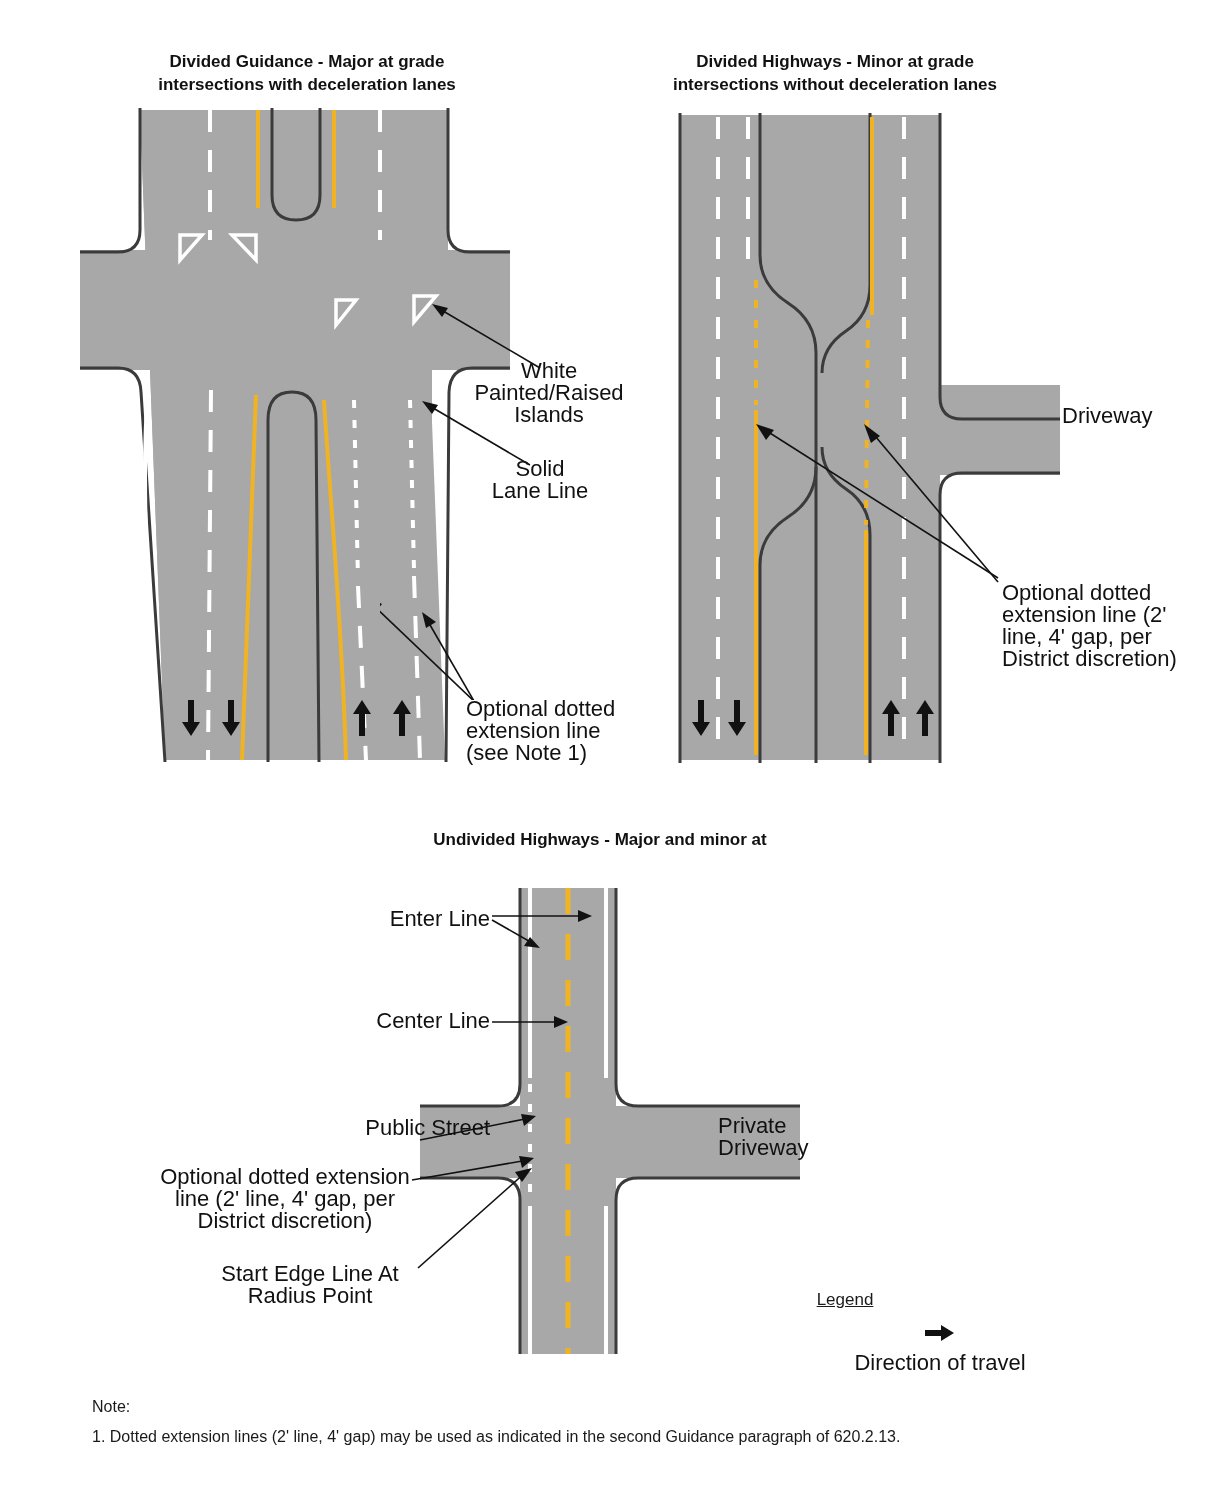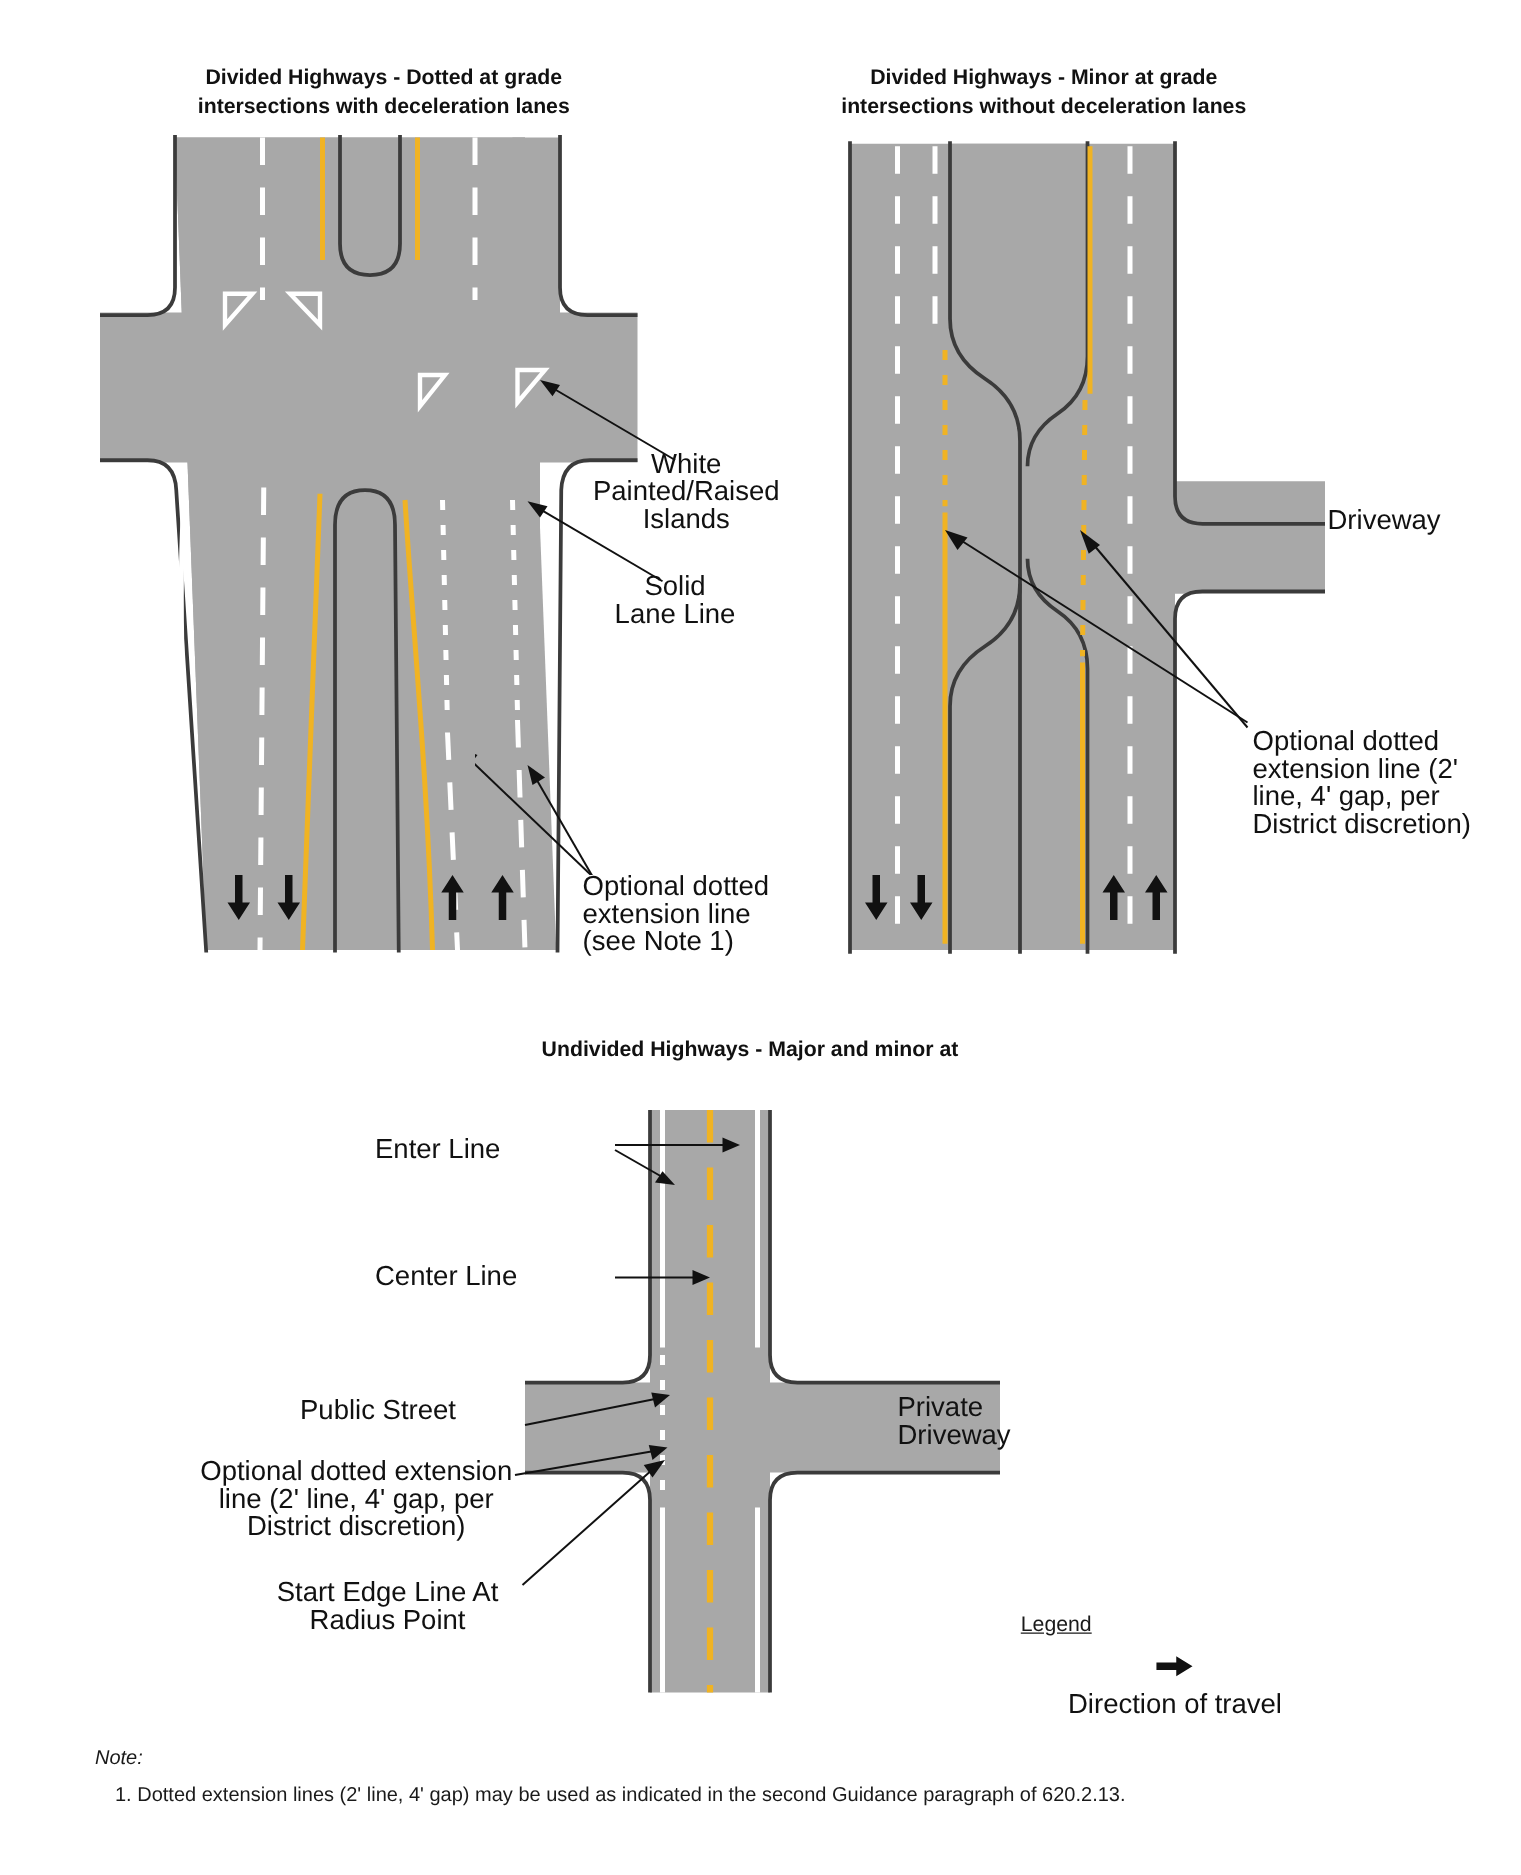--- a/index.html
+++ b/index.html
@@ -9,21 +9,21 @@
     overflow:hidden;
   }
   .abs{position:absolute;}
   .ttl{
     font-weight:bold;font-size:17px;line-height:23px;text-align:center;color:#111;
   }
   .lbl{
     font-size:22px;line-height:22px;color:#111;
   }
   .lbl.ctr{text-align:center;}
-  .lbl.rt{text-align:left;}
+  .lbl.rt{text-align:right;}
   .note-head{font-size:16px;}
   .note-line{font-size:16px;}
   .legend-title{font-size:17px;text-decoration:underline;text-align:center;}
   svg{display:block;}
   .pave-nostroke{fill:#a8a8a8;}
   .edge{stroke:#3b3b3b;stroke-width:3;fill:none;}
   .white-solid{stroke:#ffffff;stroke-width:4;fill:none;}
   .white-dash{stroke:#ffffff;stroke-width:4;fill:none;stroke-dasharray:22 18;}
   .white-dot{stroke:#ffffff;stroke-width:4;fill:none;stroke-dasharray:8 12;}
   .yellow-solid{stroke:#f0b323;stroke-width:4;fill:none;}
@@ -31,21 +31,21 @@
   .yellow-dot{stroke:#f0b323;stroke-width:4;fill:none;stroke-dasharray:8 12;}
   .island{fill:none;stroke:#ffffff;stroke-width:3.5;}
   .leader{stroke:#111;stroke-width:1.6;fill:none;}
   .arrowhead{fill:#111;}
   .travel-arrow{fill:#111;}
 </style>
 </head>
 <body>
 
 <div class="abs ttl" style="left:72px;top:50px;width:470px;">
-  <div>Divided Highways - Dotted at grade</div>
+  <div>Divided Guidance - Major at grade</div>
   <div>intersections with deceleration lanes</div>
 </div>
 
 <div class="abs" style="left:80px;top:100px;width:460px;height:680px;">
 <svg width="460" height="680" viewBox="0 0 460 680">
 
   <path class="pave-nostroke" d="M 60 10 L 340 10 L 365 660 L 85 660 Z"></path>
 
   <path class="pave-nostroke" d="M 60 10 L 340 10 L 352 270 L 352 660 L 85 660 Z"></path>
 
@@ -263,14 +263,14 @@
 <div class="abs" style="left:810px;top:1290px;width:260px;">
   <div class="legend-title" style="width:70px;">Legend</div>
   <div style="display:flex;align-items:center;gap:10px;margin-top:14px;flex-direction:column;">
     <svg width="30" height="18">
       <path class="travel-arrow" d="M 0 6 L 16 6 L 16 1 L 29 9 L 16 17 L 16 12 L 0 12 Z"></path>
     </svg>
     <span class="lbl">Direction of travel</span>
   </div>
 </div>
 
-<div class="abs note-head" style="left:76px;top:1398px;font-style:italic;">Note:</div>
+<div class="abs note-head" style="left:92px;top:1398px;">Note:</div>
 <div class="abs note-line" style="left:92px;top:1428px;width:1050px;">1. Dotted extension lines (2' line, 4' gap) may be used as indicated in the second Guidance paragraph of 620.2.13.</div>
 
 </body></html>

